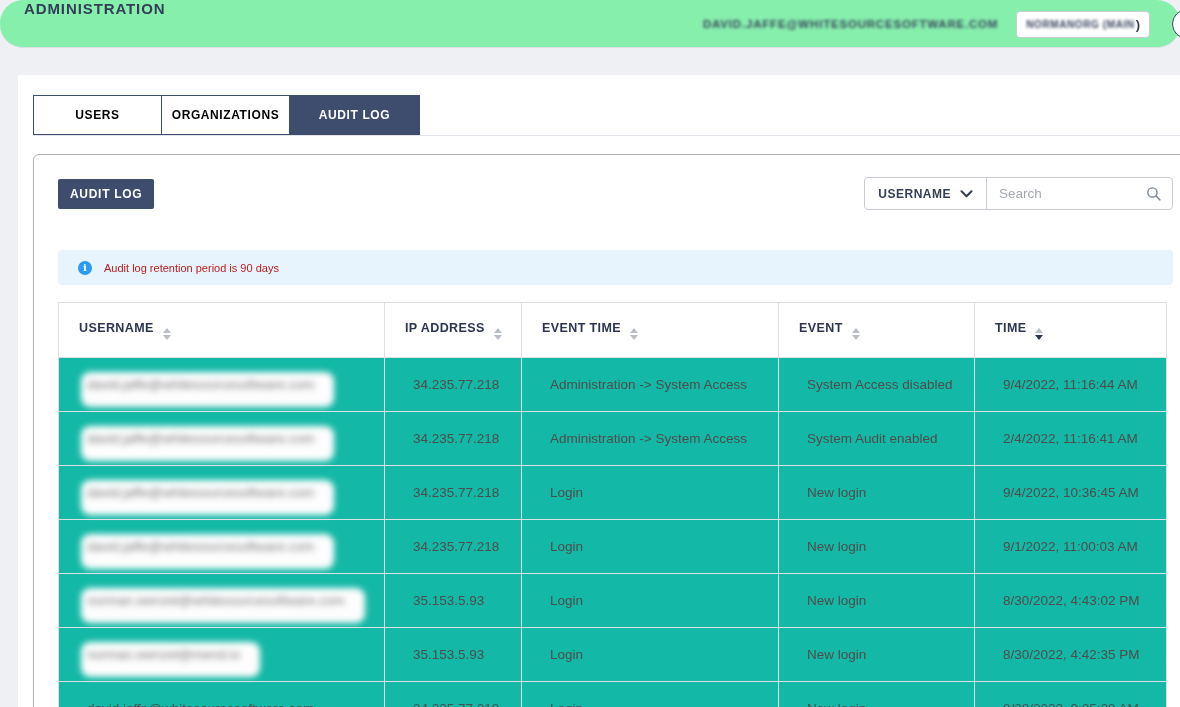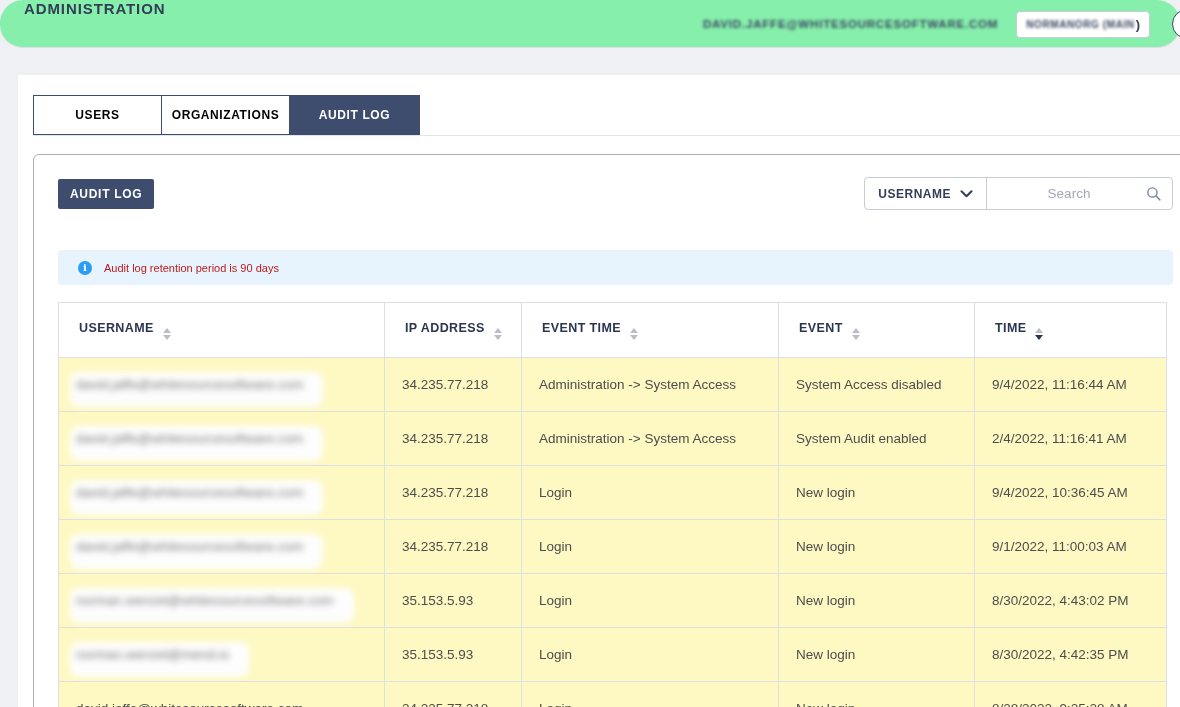--- a/index.html
+++ b/index.html
@@ -45,40 +45,40 @@
   .section-badge { background:#3e4c6d; color:#fff; font-size:12px; font-weight:700;
                    letter-spacing:.7px; padding:8px 12px; border-radius:2px; }
   .filter-group { display:flex; align-items:center; height:33px;
                   border:1px solid #c9ccd4; border-radius:4px; background:#fff; }
   .filter-field { display:flex; align-items:center; gap:9px; padding:0 13px;
                   height:100%; font-size:12px; font-weight:700; letter-spacing:.5px;
                   color:#333d56; cursor:pointer; }
   .filter-divider { width:1px; height:33px; background:#c9ccd4; }
   .search-input { border:none; outline:none; height:100%; width:158px;
                   padding:0 6px 0 12px; font-size:13.5px; color:#444;
-                  font-family:"Liberation Sans", sans-serif;text-align:center; }
+                  font-family:"Liberation Sans", sans-serif; }
   .search-input::placeholder { color:#a3a9b3; }
   .search-icon { display:flex; align-items:center; padding-right:10px; cursor:pointer; }
 
   
   .banner { margin-top:40px; height:35px; background:#e8f4fd; border-radius:4px;
             display:flex; align-items:center; padding-left:20px; gap:12px; }
   .info-icon { width:14px; height:14px; border-radius:50%; background:#2b9cf2;
                color:#fff; font-size:10px; font-weight:700; line-height:14px;
                text-align:center; font-family:"DejaVu Serif", serif; flex:0 0 auto; }
   .banner-text { font-size:11px; color:#b91c1c; }
 
   
   table { margin-top:17px; width:1108px; border-collapse:collapse; table-layout:fixed; }
   table, th, td { border:1px solid #dcdfe4; }
   th { height:55px; text-align:left; padding-left:20px; font-size:12.5px;
        font-weight:700; letter-spacing:.4px; color:#2b3550; background:#fff;
        cursor:pointer; white-space:nowrap; }
-  td { height:54px; padding-left:17px; font-size:13.5px; color:#4d4d4d;
-       background:#fef9c3; white-space:nowrap; overflow:visible; }
+  td { height:54px; padding-left:28px; font-size:13.5px; color:#4d4d4d;
+       background:#14b8a6; white-space:nowrap; overflow:visible; }
   .sort { display:inline-flex; flex-direction:column; gap:2px; margin-left:9px;
           vertical-align:-1px; }
   .sort i { display:block; width:0; height:0; border-left:4px solid transparent;
             border-right:4px solid transparent; }
   .sort .up   { border-bottom:5px solid #b9bdc6; }
   .sort .down { border-top:5px solid #b9bdc6; }
   .sort.desc .down { border-top-color:#2b3550; }
   .redacted { display:inline-block; position:relative; z-index:2;
               filter:blur(3.2px); color:#77777a; background:#fdfdfd;
               border-radius:9px; padding:5px 20px 15px 6px; margin:-5px 0 -15px -6px; }

